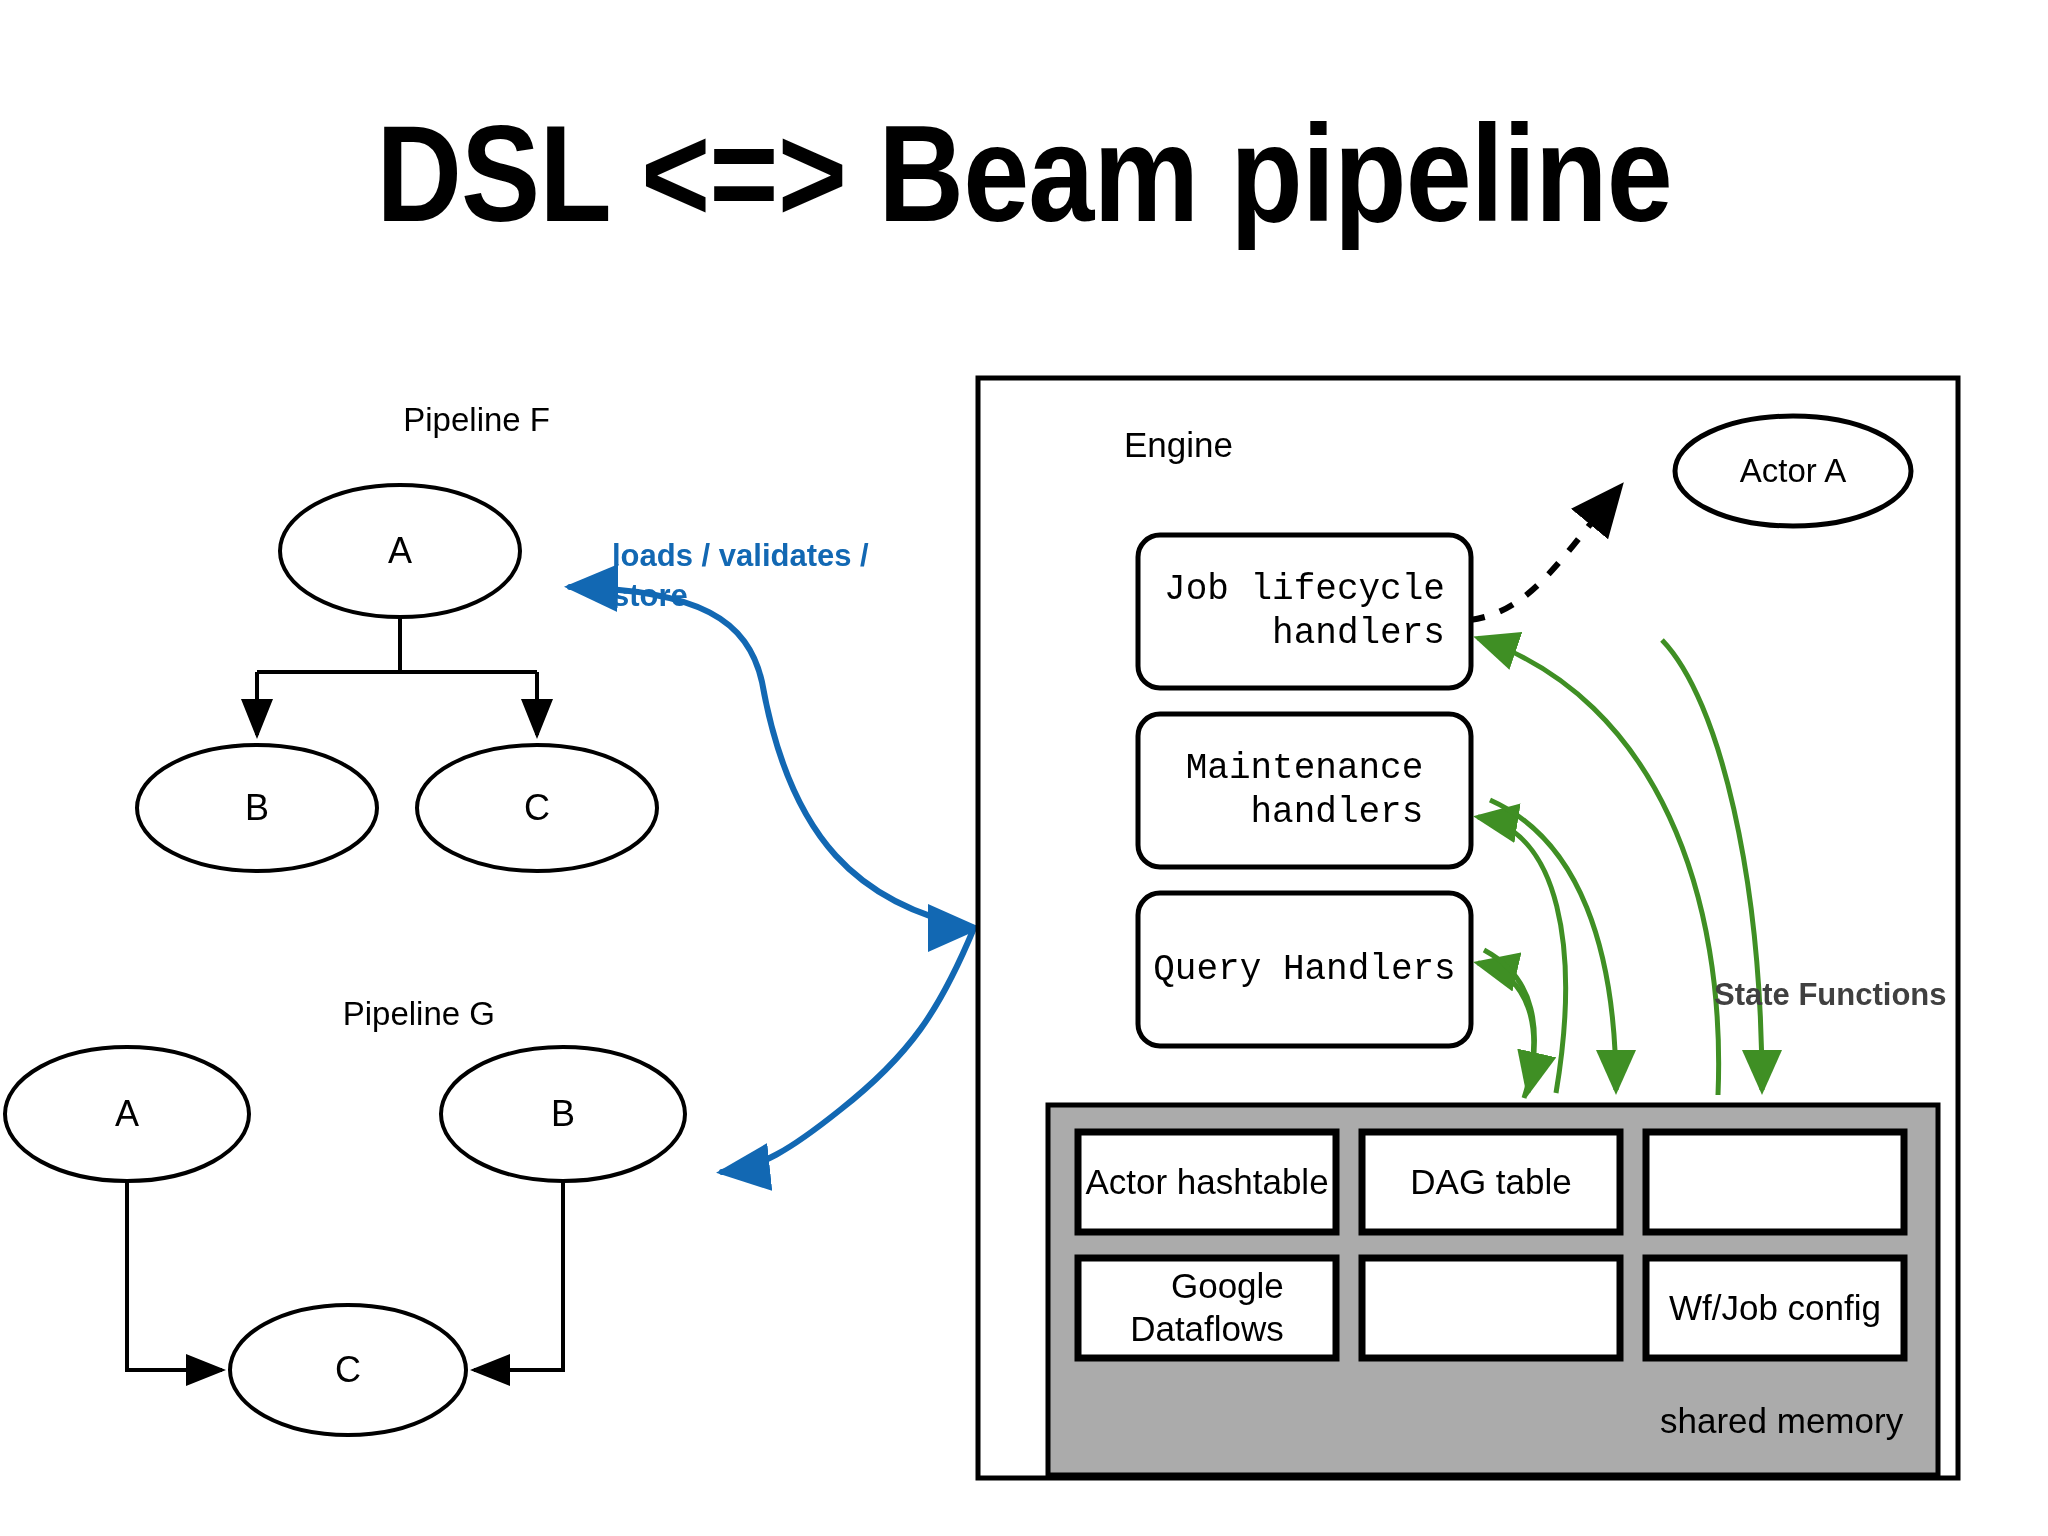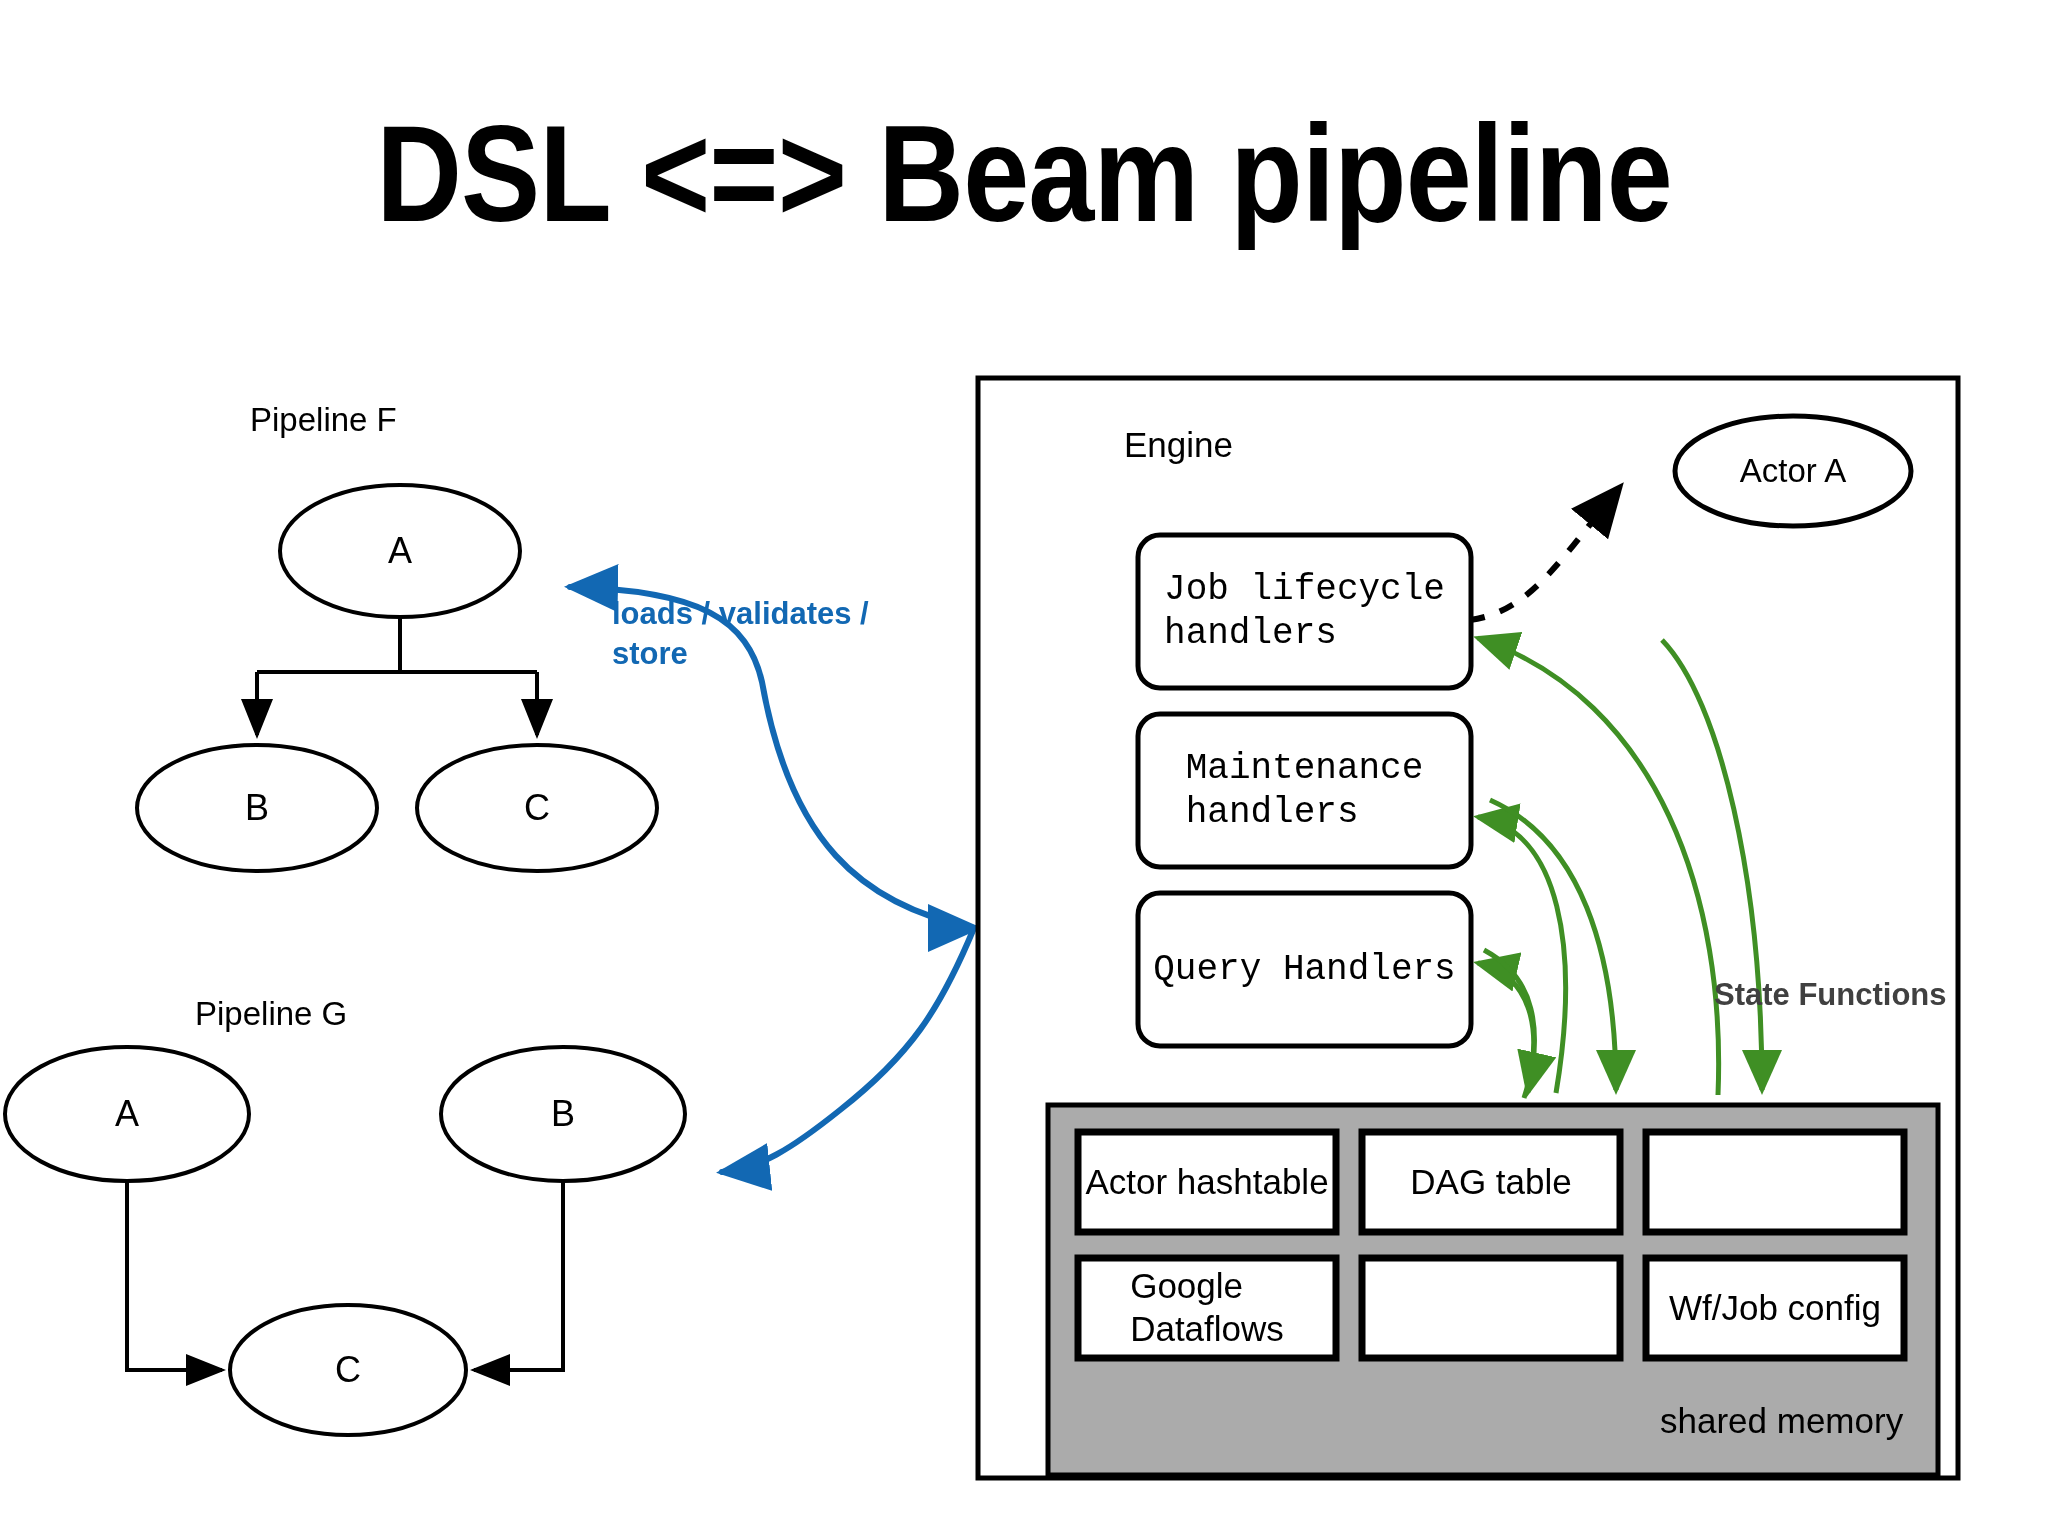--- a/index.html
+++ b/index.html
@@ -46,21 +46,21 @@
     width: 2048px;
     height: 1536px;
   }
 
   
   .lbl {
     position: absolute;
     color: #000000;
     font-family: "Liberation Sans", sans-serif;
     white-space: pre;
-    text-align: left;
+    text-align: right;
     line-height: 1.22;
   }
   .pipe-title { font-size: 33px; }
   .node-letter { font-size: 36px; }
   .engine-lbl { font-size: 35px; }
   .handler-lbl { font-size: 36px; font-family: Liberation Mono, monospace; }
   .actor-lbl { font-size: 33px; }
   .mem-lbl { font-size: 35px; }
   .shared-lbl { font-size: 35px; }
   .blue-lbl {
@@ -161,21 +161,21 @@
   <div class="lbl pipe-title" style="left:250px; top:400px; width:300px;">Pipeline F</div>
   <div class="lbl node-letter ctr" style="left:340px; top:529px; width:120px; height:44px;">A</div>
   <div class="lbl node-letter ctr" style="left:197px; top:786px; width:120px; height:44px;">B</div>
   <div class="lbl node-letter ctr" style="left:477px; top:786px; width:120px; height:44px;">C</div>
 
   <div class="lbl pipe-title" style="left:195px; top:994px; width:300px;">Pipeline G</div>
   <div class="lbl node-letter ctr" style="left:67px; top:1092px; width:120px; height:44px;">A</div>
   <div class="lbl node-letter ctr" style="left:503px; top:1092px; width:120px; height:44px;">B</div>
   <div class="lbl node-letter ctr" style="left:288px; top:1348px; width:120px; height:44px;">C</div>
 
-  <div class="lbl blue-lbl" style="left:612px; top:594px; width:320px;">loads / validates /
+  <div class="lbl blue-lbl" style="left:612px; top:536px; width:320px;">loads / validates /
 store</div>
 
   <div class="lbl engine-lbl" style="left:1096px; top:424px; width:220px; text-align:left;margin-left:28px;">Engine</div>
 
   <div class="lbl handler-lbl ctr" style="left:1138px; top:535px; width:333px; height:153px;">Job lifecycle
 handlers</div>
   <div class="lbl handler-lbl ctr" style="left:1138px; top:714px; width:333px; height:153px;">Maintenance
 handlers</div>
   <div class="lbl handler-lbl ctr" style="left:1138px; top:893px; width:333px; height:153px;">Query Handlers</div>
 

